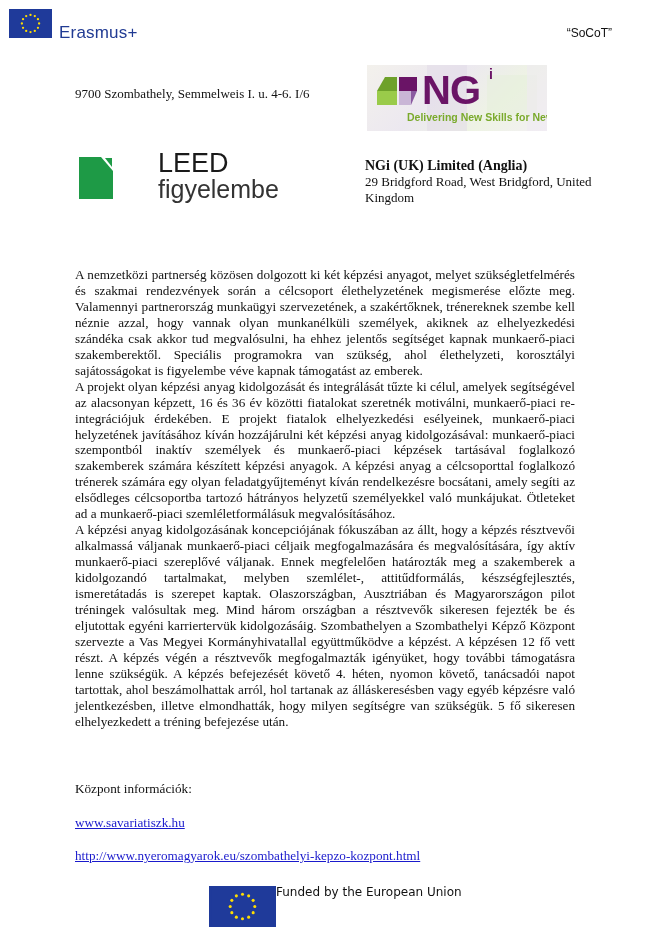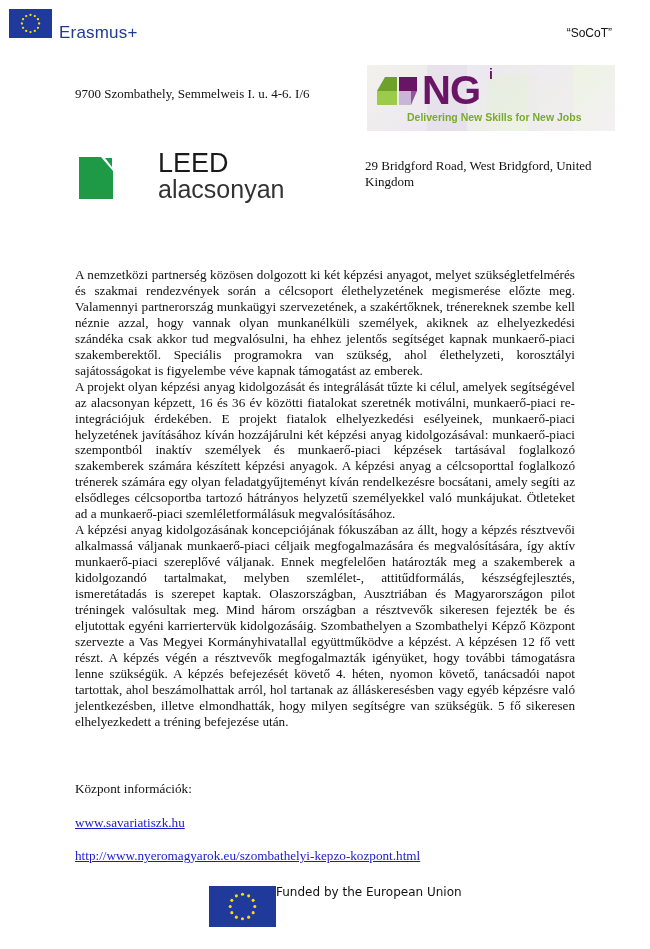--- a/index.html
+++ b/index.html
@@ -4,21 +4,21 @@
 <style>
   html, body { margin: 0; padding: 0; background: #ffffff; }
   body { width: 650px; height: 949px; position: relative; overflow: hidden; font-family: "Liberation Serif", serif; color: #111; }
   .abs { position: absolute; }
   .eu-flag { background: #1f3a9a; position: absolute; }
   .eu-flag svg { display: block; width: 100%; height: 100%; }
   .erasmus-text { font-family: Liberation Sans, sans-serif; font-size: 17px; color: #213b93; left: 59px; top: 23px; letter-spacing: 0.2px; }
   .socot { font-family: "Liberation Sans", sans-serif; font-size: 12px; right: 38px; top: 26px; color: #111; }
   .org-name { font-weight: bold; font-size: 14px; line-height: 16px; }
   .org-addr { font-size: 13px; line-height: 16px; }
-  .ngi-logo { left: 367px; top: 65px; width: 248px; height: 66px; background: linear-gradient(135deg, #f3f1ec 0%, #ece8f0 40%, #eef3e4 70%, #f3f0f4 100%); overflow: hidden; }
+  .ngi-logo { left: 367px; top: 65px; width: 180px; height: 66px; background: linear-gradient(135deg, #f3f1ec 0%, #ece8f0 40%, #eef3e4 70%, #f3f0f4 100%); overflow: hidden; }
   .ngi-logo .tile { position: absolute; opacity: 0.55; }
   .ngi-text { position: absolute; left: 55px; top: 3px; font-family: "Liberation Sans", sans-serif; font-weight: bold; font-size: 40px; color: #6a1466; letter-spacing: -1px; line-height: 44px; }
   .ngi-sup { position: absolute; left: 122px; top: 1px; font-family: "Liberation Sans", sans-serif; font-weight: bold; font-size: 14px; color: #6a1466; }
   .ngi-tag { position: absolute; left: 40px; top: 46px; font-family: "Liberation Sans", sans-serif; font-weight: bold; font-size: 10.5px; color: #7aaa2c; white-space: nowrap; }
   .leed-mark { left: 79px; top: 157px; width: 34px; height: 42px; }
   .leed-word { left: 158px; top: 150px; font-family: "Liberation Sans", sans-serif; font-size: 27px; line-height: 27px; color: #1a1a1a; font-weight: 300; }
   .leed-sub { left: 158px; top: 176px; font-family: "Liberation Sans", sans-serif; font-size: 25px; line-height: 26px; color: #333; }
   .body-text { left: 75px; top: 267px; width: 500px; font-size: 13.2px; line-height: 15.95px; text-align: justify; }
   .body-text p { margin: 0; }
   .more-info { left: 75px; top: 781px; font-size: 13.2px; }
@@ -69,23 +69,24 @@
   <div class="ngi-sup">i</div>
   <div class="ngi-tag">Delivering New Skills for New Jobs</div>
 </div>
 
 <svg class="abs leed-mark" viewBox="0 0 34 42">
   <polygon points="0,0 22,0 34,14 34,42 0,42" fill="#1e9a46"></polygon>
   <polygon points="24,0 34,0 34,12" fill="#ffffff"></polygon>
   <polygon points="26,1 33,1 33,10" fill="#1e9a46"></polygon>
 </svg>
 <div class="abs leed-word">LEED</div>
-<div class="abs leed-sub">alacsonyan</div>
+<div class="abs leed-sub">figyelembe</div>
 
 <div class="abs" style="left:365px;top:158px;width:240px;">
+  <div class="org-name">NGi (UK) Limited (Anglia)</div>
   <div class="org-addr">29 Bridgford Road, West Bridgford, United</div>
   <div class="org-addr">Kingdom</div>
 </div>
 
 <div class="abs body-text">
   <p>A nemzetközi partnerség közösen dolgozott ki két képzési anyagot, melyet szükségletfelmérés és szakmai rendezvények során a célcsoport élethelyzetének megismerése előzte meg. Valamennyi partnerország munkaügyi szervezetének, a szakértőknek, trénereknek szembe kell néznie azzal, hogy vannak olyan munkanélküli személyek, akiknek az elhelyezkedési szándéka csak akkor tud megvalósulni, ha ehhez jelentős segítséget kapnak munkaerő-piaci szakemberektől. Speciális programokra van szükség, ahol élethelyzeti, korosztályi sajátosságokat is figyelembe véve kapnak támogatást az emberek.</p>
   <p>A projekt olyan képzési anyag kidolgozását és integrálását tűzte ki célul, amelyek segítségével az alacsonyan képzett, 16 és 36 év közötti fiatalokat szeretnék motiválni, munkaerő-piaci re-integrációjuk érdekében. E projekt fiatalok elhelyezkedési esélyeinek, munkaerő-piaci helyzetének javításához kíván hozzájárulni két képzési anyag kidolgozásával: munkaerő-piaci szempontból inaktív személyek és munkaerő-piaci képzések tartásával foglalkozó szakemberek számára készített képzési anyagok. A képzési anyag a célcsoporttal foglalkozó trénerek számára egy olyan feladatgyűjteményt kíván rendelkezésre bocsátani, amely segíti az elsődleges célcsoportba tartozó hátrányos helyzetű személyekkel való munkájukat.  Ötleteket ad a munkaerő-piaci szemléletformálásuk megvalósításához.</p>
   <p>A képzési anyag kidolgozásának koncepciójának fókuszában az állt, hogy a képzés résztvevői alkalmassá váljanak munkaerő-piaci céljaik megfogalmazására és megvalósítására, így aktív munkaerő-piaci szereplővé váljanak. Ennek megfelelően határozták meg a szakemberek a kidolgozandó tartalmakat, melyben szemlélet-, attitűdformálás, készségfejlesztés, ismeretátadás is szerepet kaptak. Olaszországban, Ausztriában és Magyarországon pilot tréningek valósultak meg. Mind három országban a résztvevők sikeresen fejezték be és eljutottak egyéni karriertervük kidolgozásáig. Szombathelyen a Szombathelyi Képző Központ szervezte a Vas Megyei Kormányhivatallal együttműködve a képzést.  A képzésen 12 fő vett részt. A képzés végén a résztvevők megfogalmazták igényüket, hogy további támogatásra lenne szükségük. A képzés befejezését követő 4. héten, nyomon követő, tanácsadói napot tartottak, ahol beszámolhattak arról, hol tartanak az álláskeresésben vagy egyéb képzésre való jelentkezésben, illetve elmondhatták, hogy milyen segítségre van szükségük. 5 fő sikeresen elhelyezkedett a tréning befejezése után.</p>
 </div>
 

